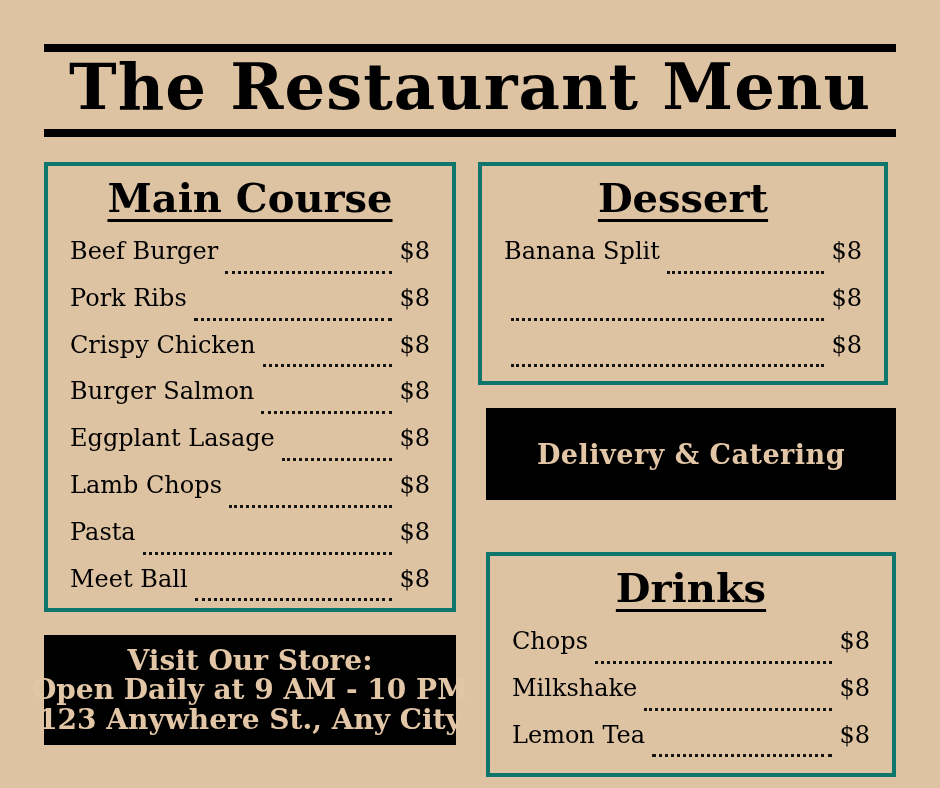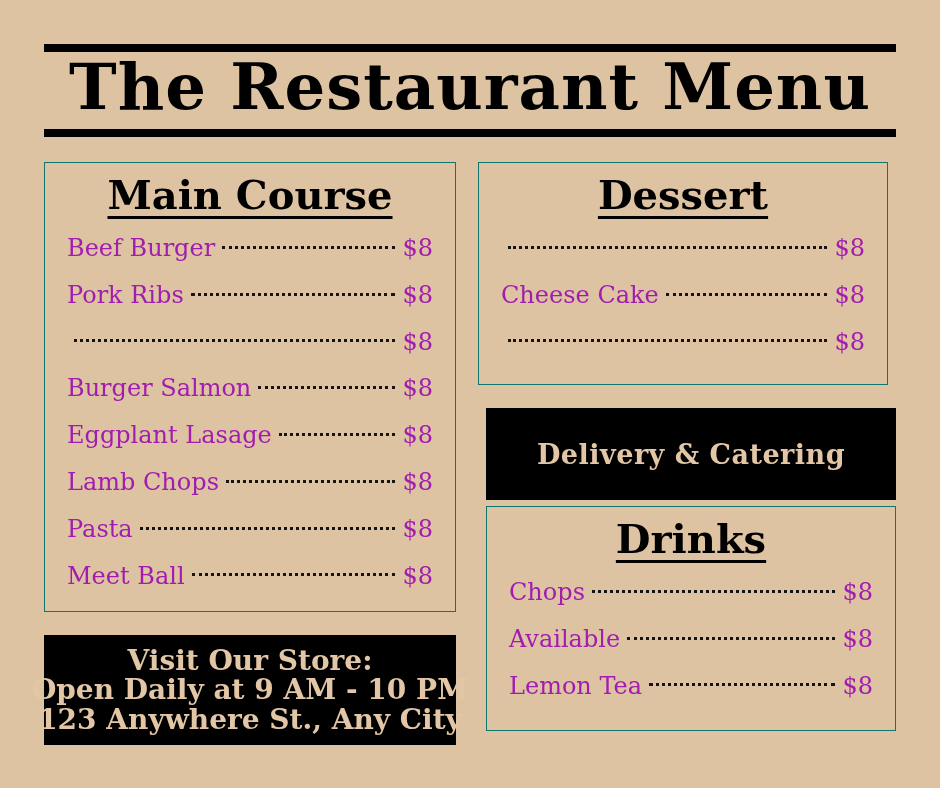--- a/index.html
+++ b/index.html
@@ -17,38 +17,38 @@
   }
   .rule.top{top:44px;}
   .rule.bottom{top:129px;}
   .page-title{
     position:absolute;left:0;top:50px;width:940px;height:74px;
     line-height:74px;text-align:center;
     font-size:64px;font-weight:700;color:#000;letter-spacing:1px;
     white-space:nowrap;
   }
   .menu-box{
-    position:absolute;box-sizing:border-box;border:1px solid #0f766e;
+    position:absolute;box-sizing:border-box;border:4px solid #0f766e;
     padding:8px 22px 0 22px;background:transparent;
   }
   .box-main{left:44px;top:162px;width:412px;height:450px;}
   .box-dessert{left:478px;top:162px;width:410px;height:223px;}
-  .box-drinks{left:486px;top:506px;width:410px;height:225px;}
+  .box-drinks{left:486px;top:552px;width:410px;height:225px;}
   .section-heading{
     text-align:center;font-size:40px;font-weight:700;color:#000;
     line-height:48px;margin-bottom:6px;white-space:nowrap;
   }
   .section-heading > span{
     text-decoration:underline;
     text-decoration-thickness:3px;
     text-underline-offset:7px;
   }
   .item{
-    height:46.8px;display:flex;align-items:center;
-    color:#a21caf;font-size:24px;
+    height:46.8px;display:flex;align-items:flex-end;
+    color:#000000;font-size:24px;
   }
   .item .iname{line-height:46.8px;white-space:nowrap;}
   .item .iprice{line-height:46.8px;white-space:nowrap;}
   .item .leader{
     flex:1;height:0;margin:0 7px;
     border-bottom:3.4px dotted #141414;
     position:relative;top:-1px;
   }
   .banner{
     position:absolute;box-sizing:border-box;background:#000;color:#e2c6a6;
@@ -79,20 +79,21 @@
       <span class="iname">Beef Burger</span>
       <span class="leader"></span>
       <span class="iprice">$8</span>
     </div>
     <div class="item">
       <span class="iname">Pork Ribs</span>
       <span class="leader"></span>
       <span class="iprice">$8</span>
     </div>
     <div class="item">
+      <span class="iname">Crispy Chicken</span>
       <span class="leader"></span>
       <span class="iprice">$8</span>
     </div>
     <div class="item">
       <span class="iname">Burger Salmon</span>
       <span class="leader"></span>
       <span class="iprice">$8</span>
     </div>
     <div class="item">
       <span class="iname">Eggplant Lasage</span>
@@ -112,25 +113,25 @@
     <div class="item">
       <span class="iname">Meet Ball</span>
       <span class="leader"></span>
       <span class="iprice">$8</span>
     </div>
   </div>
 
   <div class="menu-box box-dessert">
     <div class="section-heading"><span>Dessert</span></div>
     <div class="item">
+      <span class="iname">Banana Split</span>
       <span class="leader"></span>
       <span class="iprice">$8</span>
     </div>
     <div class="item">
-      <span class="iname">Cheese Cake</span>
       <span class="leader"></span>
       <span class="iprice">$8</span>
     </div>
     <div class="item">
       <span class="leader"></span>
       <span class="iprice">$8</span>
     </div>
   </div>
 
   <div class="banner banner-delivery">
@@ -138,21 +139,21 @@
   </div>
 
   <div class="menu-box box-drinks">
     <div class="section-heading"><span>Drinks</span></div>
     <div class="item">
       <span class="iname">Chops</span>
       <span class="leader"></span>
       <span class="iprice">$8</span>
     </div>
     <div class="item">
-      <span class="iname">Available</span>
+      <span class="iname">Milkshake</span>
       <span class="leader"></span>
       <span class="iprice">$8</span>
     </div>
     <div class="item">
       <span class="iname">Lemon Tea</span>
       <span class="leader"></span>
       <span class="iprice">$8</span>
     </div>
   </div>
 

